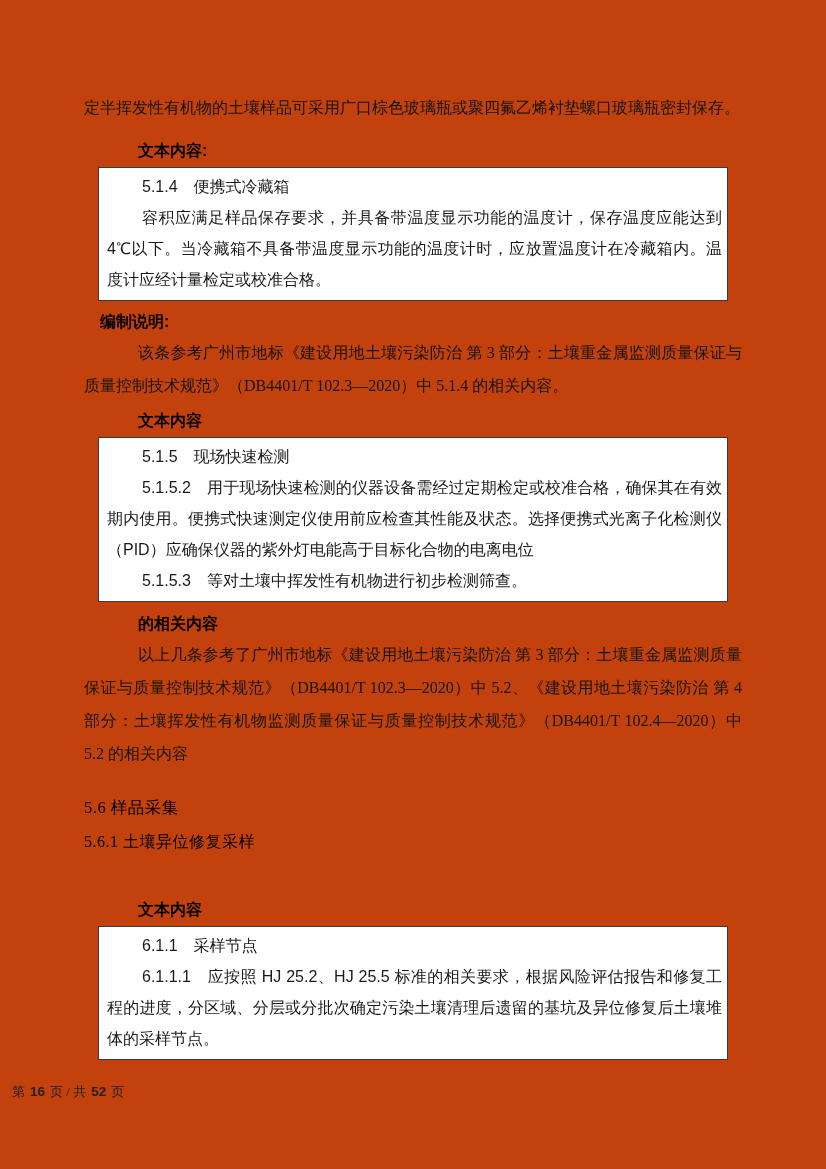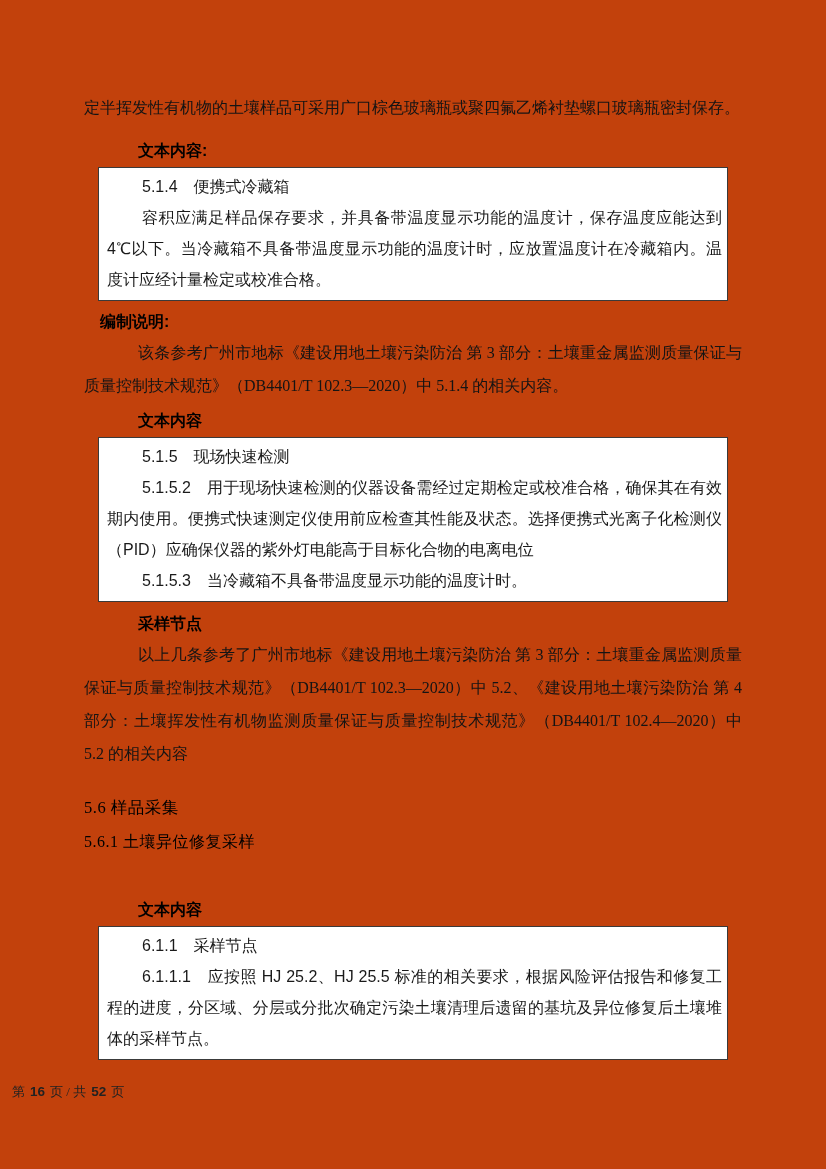--- a/index.html
+++ b/index.html
@@ -121,24 +121,24 @@
 
   <div class="section-label label-2">编制说明:</div>
 
   <p class="notes-para notes-block">该条参考广州市地标《建设用地土壤污染防治 第 3 部分：土壤重金属监测质量保证与质量控制技术规范》（DB4401/T 102.3—2020）中 5.1.4 的相关内容。</p>
 
   <div class="section-label label-3">文本内容</div>
 
   <div class="content-box">
     <p class="box-heading">5.1.5　现场快速检测</p>
     <p class="box-para">5.1.5.2　用于现场快速检测的仪器设备需经过定期检定或校准合格，确保其在有效期内使用。便携式快速测定仪使用前应检查其性能及状态。选择便携式光离子化检测仪（PID）应确保仪器的紫外灯电能高于目标化合物的电离电位</p>
-    <p class="box-para">5.1.5.3　当冷藏箱不具备带温度显示功能的温度计时。</p>
+    <p class="box-para">5.1.5.3　等对土壤中挥发性有机物进行初步检测筛查。</p>
   </div>
 
-  <div class="section-label label-4">采样节点</div>
+  <div class="section-label label-4">的相关内容</div>
 
   <p class="notes-para notes-block">以上几条参考了广州市地标《建设用地土壤污染防治 第 3 部分：土壤重金属监测质量保证与质量控制技术规范》（DB4401/T 102.3—2020）中 5.2、《建设用地土壤污染防治 第 4 部分：土壤挥发性有机物监测质量保证与质量控制技术规范》（DB4401/T 102.4—2020）中 5.2 的相关内容</p>
 
   <h2 class="main-heading">5.6 样品采集</h2>
 
   <h3 class="sub-heading">5.6.1 土壤异位修复采样</h3>
 
   <div class="section-label label-5">文本内容</div>
 
   <div class="content-box">

